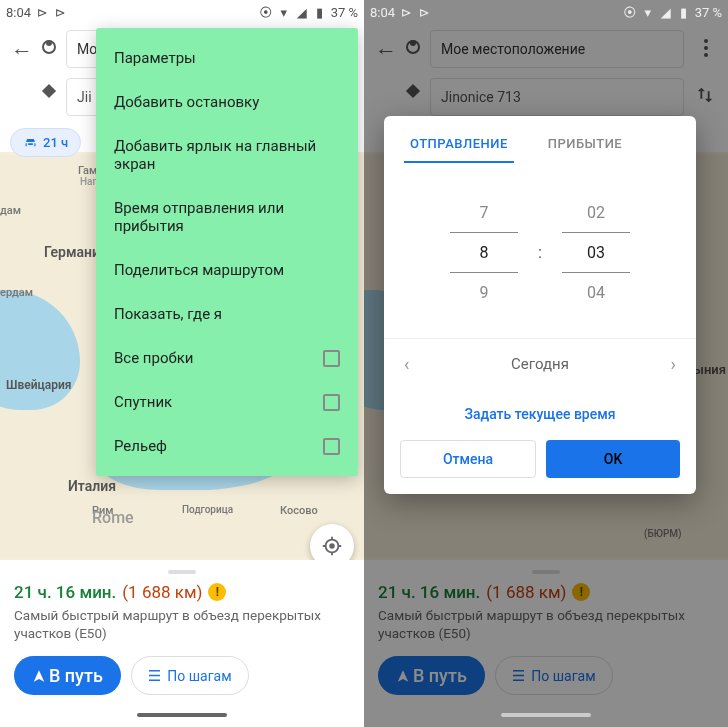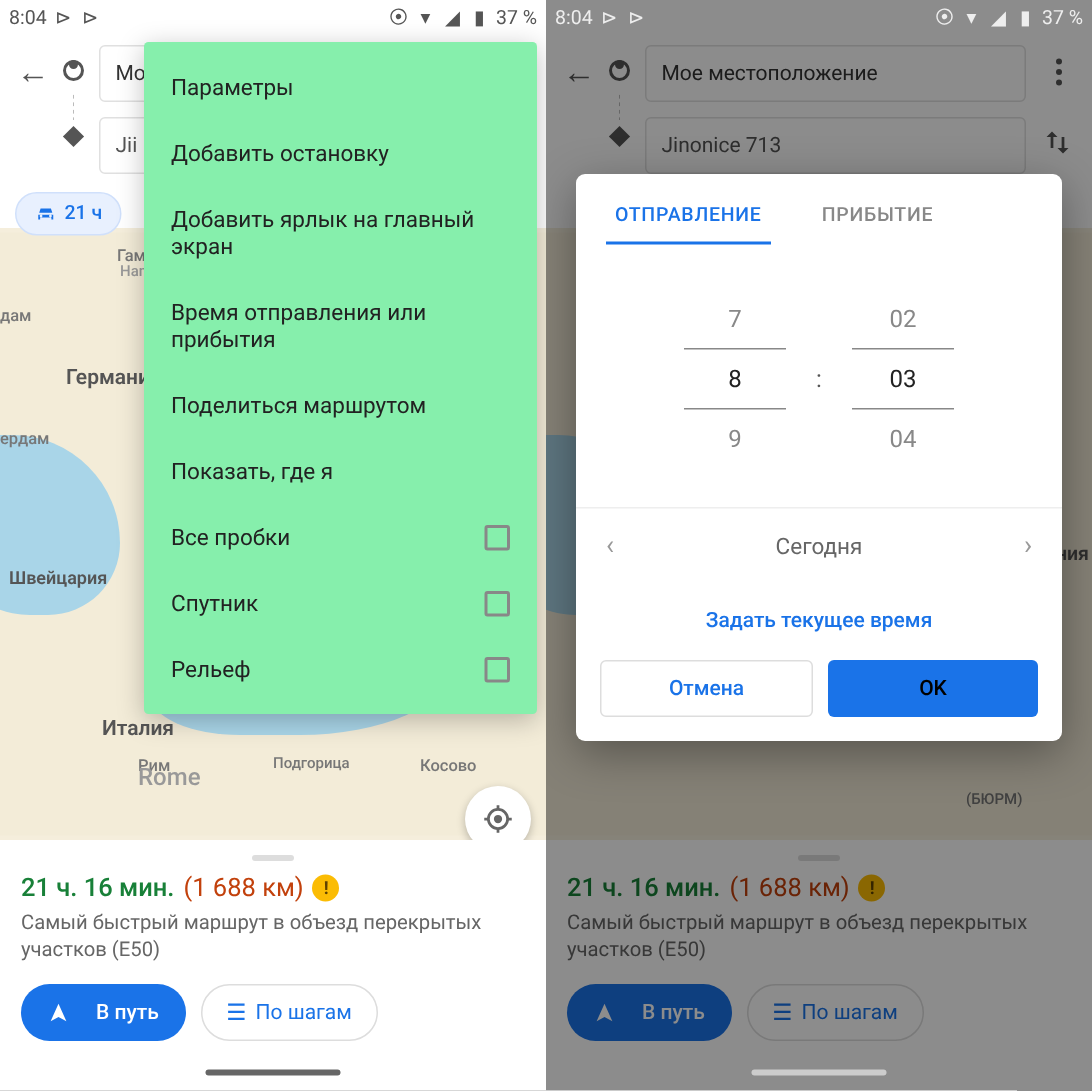--- a/index.html
+++ b/index.html
@@ -47,28 +47,28 @@
   
   
   .sheet { position:absolute; left:0; right:0; bottom:0; top:560px; background:#fff; z-index:20; padding:10px 14px;}
   .handle { width:28px; height:4px; background:#ddd; border-radius:2px; margin:0 auto 8px;}
   .titleline { display:flex; align-items:center; gap:6px; font-size:17px;}
   .dur { color:#188038; font-weight:500;}
   .dist { color:#c2410c; }
   .warn { width:18px; height:18px; background:#fbbc04; border-radius:50%; display:inline-flex; align-items:center; justify-content:center; color:#5f4200; font-weight:bold; font-size:12px;}
   .sub { color:#666; font-size:13.5px; margin-top:4px; line-height:1.35;}
   .btnrow { display:flex; gap:10px; margin-top:14px;}
-  .btn-primary { background:#1a73e8; color:#fff; border:none; border-radius:20px; padding:9px 18px; font-size:14px; font-weight:500; display:flex; align-items:center; gap:18px;}
+  .btn-primary { background:#1a73e8; color:#fff; border:none; border-radius:20px; padding:9px 18px; font-size:18px; font-weight:500; display:flex; align-items:center; gap:3px;}
   .btn-outline { background:#fff; color:#1a73e8; border:1px solid #ddd; border-radius:20px; padding:9px 16px; font-size:14px; display:flex; align-items:center; gap:6px;}
   
   .navbar { position:absolute; bottom:2px; left:0; right:0; height:20px; display:flex; align-items:center; justify-content:center; z-index:300;}
   .navpill { width:90px; height:4px; background:#666; border-radius:2px;}
   
   
-  .dialog { position:absolute; top:116px; left:20px; right:20px; background:#fff; border-radius:6px; box-shadow:0 8px 30px rgba(0,0,0,0.35); z-index:100; overflow:hidden;}
+  .dialog { position:absolute; top:116px; left:20px; right:32px; background:#fff; border-radius:6px; box-shadow:0 8px 30px rgba(0,0,0,0.35); z-index:100; overflow:hidden;}
   .tabs { display:flex; padding:10px 20px 0;}
   .tab { flex:0 0 auto; padding:10px 6px; margin-right:28px; font-size:13px; font-weight:500; letter-spacing:0.5px; color:#888;}
   .tab.active { color:#1a73e8; border-bottom:2px solid #1a73e8;}
   .picker { display:flex; justify-content:center; align-items:center; gap:20px; padding:30px 0 26px;}
   .pcol { width:68px; text-align:center;}
   .pval { font-size:16px; color:#888; padding:10px 0;}
   .pval.sel { color:#222; border-top:1px solid #888; border-bottom:1px solid #888;}
   .pcolon { font-size:16px; color:#555;}
   .datebar { display:flex; align-items:center; justify-content:space-between; padding:14px 20px; border-top:1px solid #eee; color:#666; font-size:15px;}
   .datebar .chev { font-size:18px; color:#999;}

